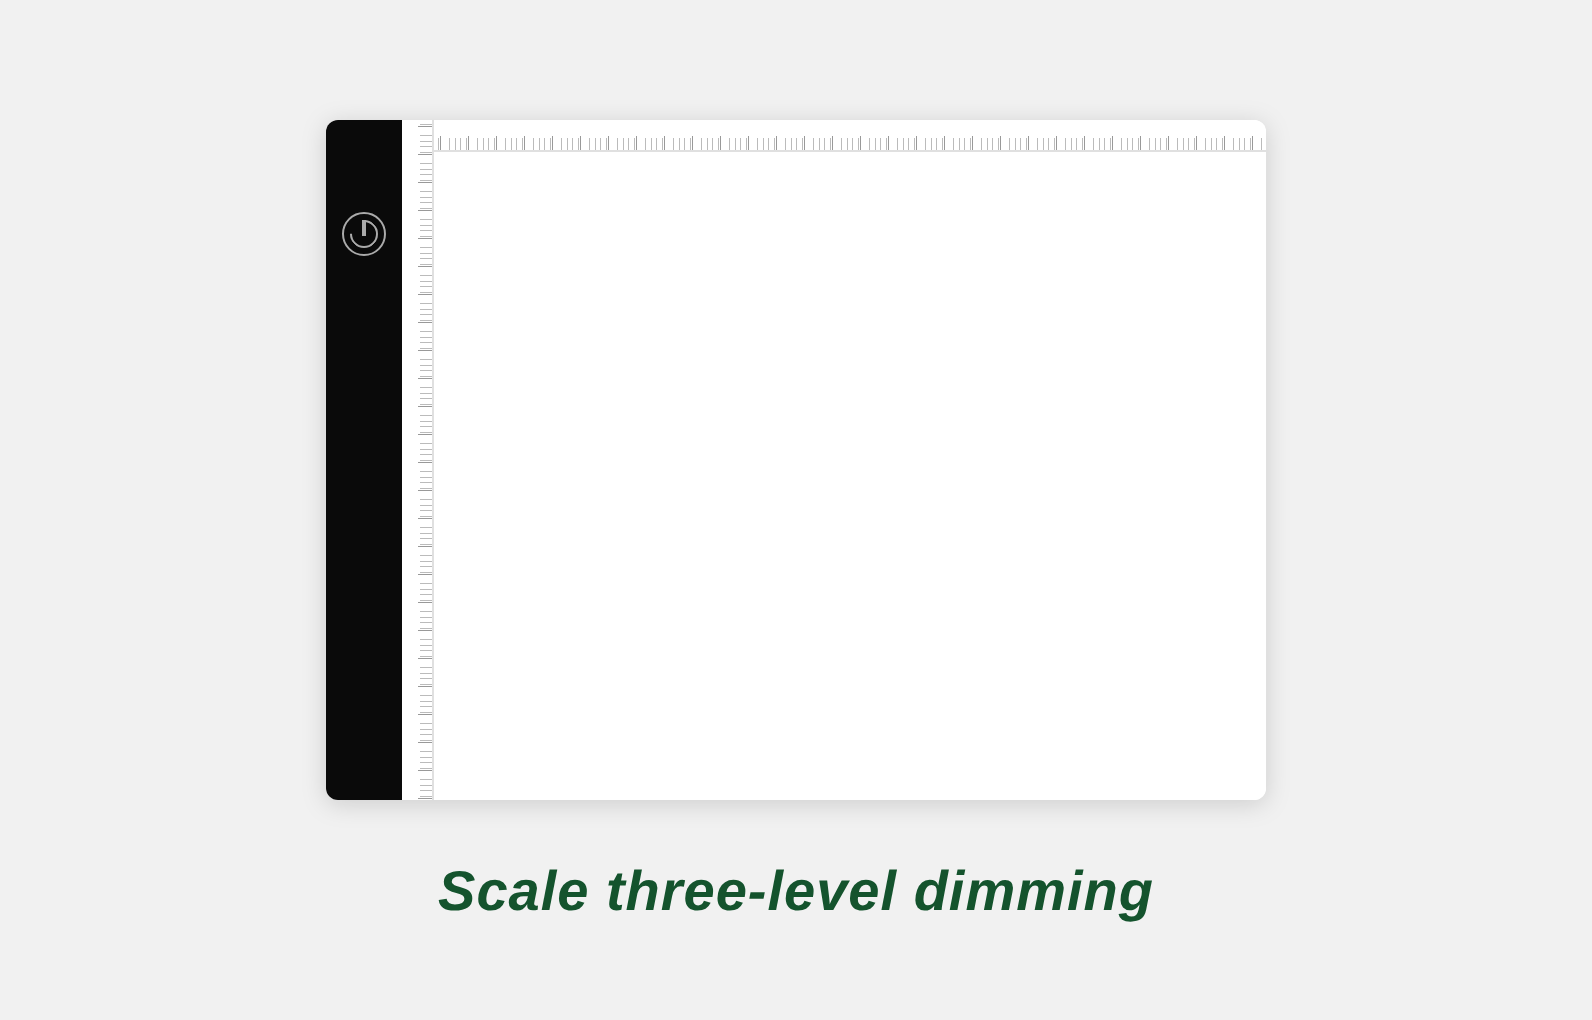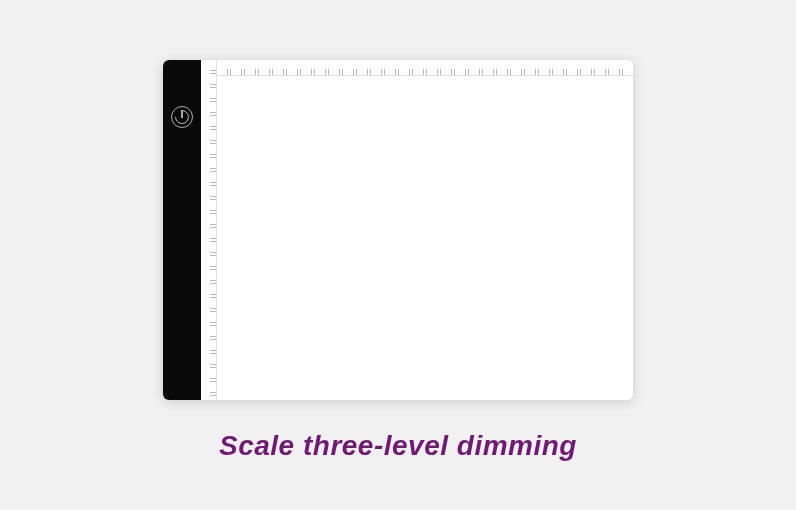--- a/index.html
+++ b/index.html
@@ -143,21 +143,21 @@
     .light-surface {
       flex: 1;
       background: #ffffff;
     }
     .caption {
       margin-top: 30px;
       margin-bottom: 18px;
       font-size: 28px;
       font-weight: 900;
       font-style: italic;
-      color: #701a75;
+      color: #14532d;
       letter-spacing: 0.5px;
     }
   </style>
 </head>
 <body>
 
 <div class="product-container">
   <div class="tablet">
     <div class="black-strip">
       <div class="power-button"></div>

